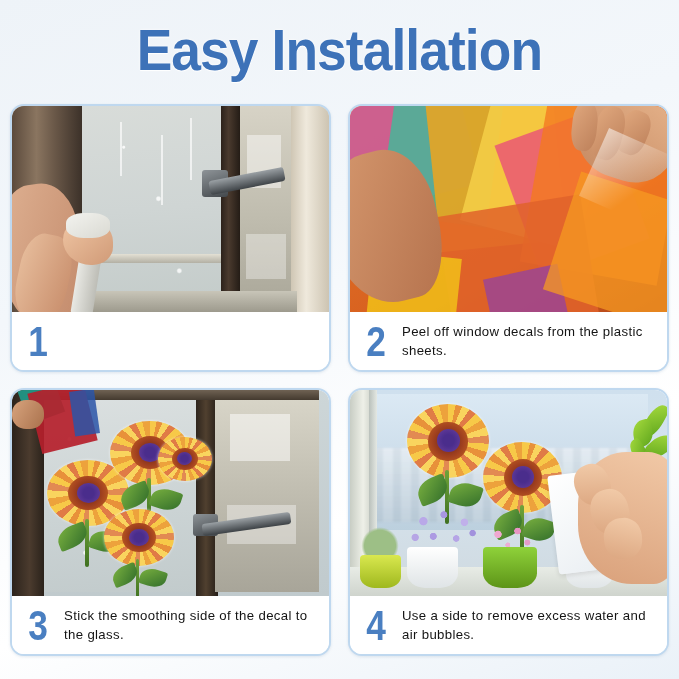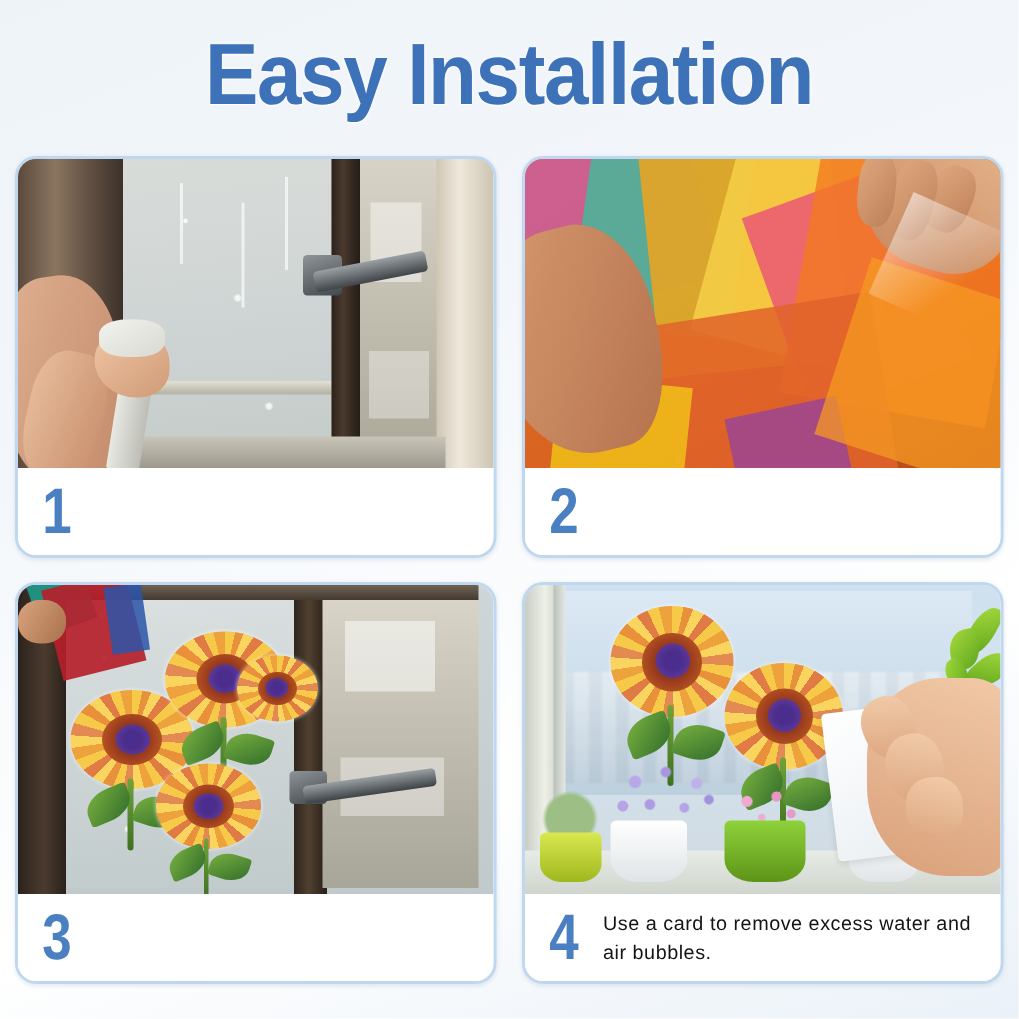--- a/index.html
+++ b/index.html
@@ -304,20 +304,21 @@
       <div class="dark"></div>
       <div class="hand-l"></div>
       <div class="hand-r"></div>
       <div class="finger f1"></div>
       <div class="finger f2"></div>
       <div class="finger f3"></div>
       <div class="shine"></div>
     </div>
     <div class="caption">
       <span class="step-num">2</span>
+      <span class="step-text">Peel off window decals from the plastic sheets.</span>
     </div>
   </div>
 
   <div class="step-card">
     <div class="photo p3">
       <div class="glass"></div>
       <div class="mull"></div>
       <div class="pane-r"></div>
       <div class="frame-l"></div>
       <div class="topbar"></div>
@@ -354,20 +355,21 @@
         <div class="lf lfb"></div>
       </div>
 
       <div class="sheet sheet-teal"></div>
       <div class="sheet sheet-red"></div>
       <div class="sheet sheet-blue"></div>
       <div class="grip"></div>
     </div>
     <div class="caption">
       <span class="step-num">3</span>
+      <span class="step-text">Stick the smoothing side of the decal to the glass.</span>
     </div>
   </div>
 
   <div class="step-card">
     <div class="photo p4">
       <div class="sky"></div>
       <div class="city"></div>
       <div class="frame-l"></div>
       <div class="mull"></div>
 
@@ -405,17 +407,17 @@
       <div class="pot pot4"></div>
 
       <div class="card"></div>
       <div class="hand"></div>
       <div class="fing fa"></div>
       <div class="fing fb"></div>
       <div class="fing fc"></div>
     </div>
     <div class="caption">
       <span class="step-num">4</span>
-      <span class="step-text">Use a card to remove excess water and air bubbles.</span>
+      <span class="step-text">Use a side to remove excess water and air bubbles.</span>
     </div>
   </div>
 
 </div>
 
 </body></html>

